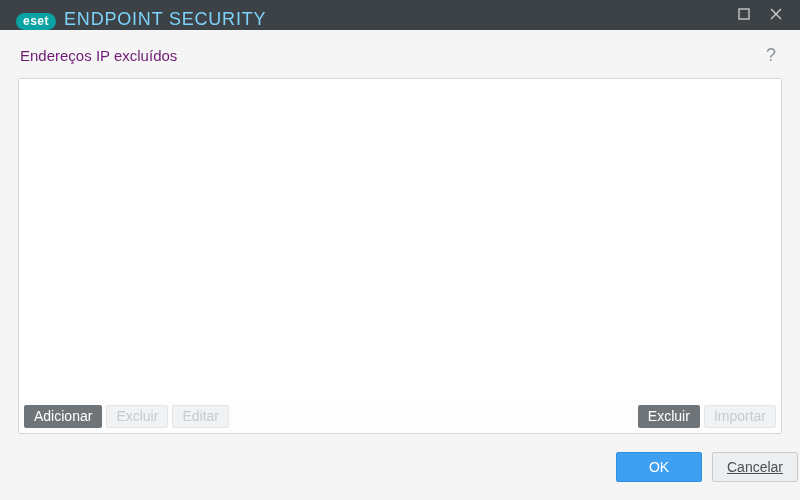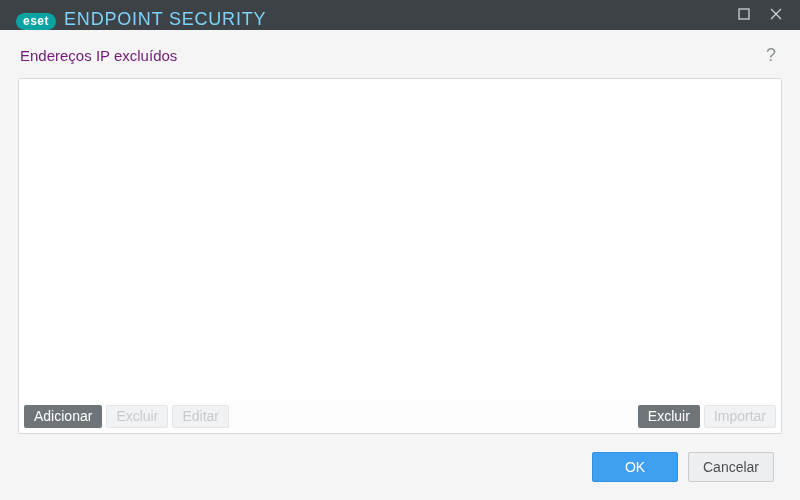--- a/index.html
+++ b/index.html
@@ -106,41 +106,42 @@
     cursor: default;
   }
   .toolbar-spacer { flex: 1; }
 
   
   .footer {
     display: flex;
     justify-content: flex-end;
     align-items: center;
     gap: 10px;
-    padding: 18px 26px 18px 18px;
+    padding: 18px 2px 18px 18px;
     background: #f5f5f5;
   }
   .btn {
     min-width: 86px;
     height: 30px;
     border-radius: 2px;
     font-size: 14px;
     display: flex; align-items: center; justify-content: center;
     cursor: pointer;
     border: 1px solid transparent;
   }
   .btn-primary {
     background: #3f9ff0;
     color: #ffffff;
     border: 1px solid #2f8fe0;
   }
   .btn-secondary {
     background: #eceeef;
     color: #4a4f52;
     border: 1px solid #c9cccf;
+    text-decoration: underline;
   }
 </style>
 </head>
 <body>
 
 <div class="titlebar">
   <span class="brand-badge">eset</span>
   <span class="brand-text">ENDPOINT SECURITY</span>
   <div class="title-spacer"></div>
   <div class="title-btn">

